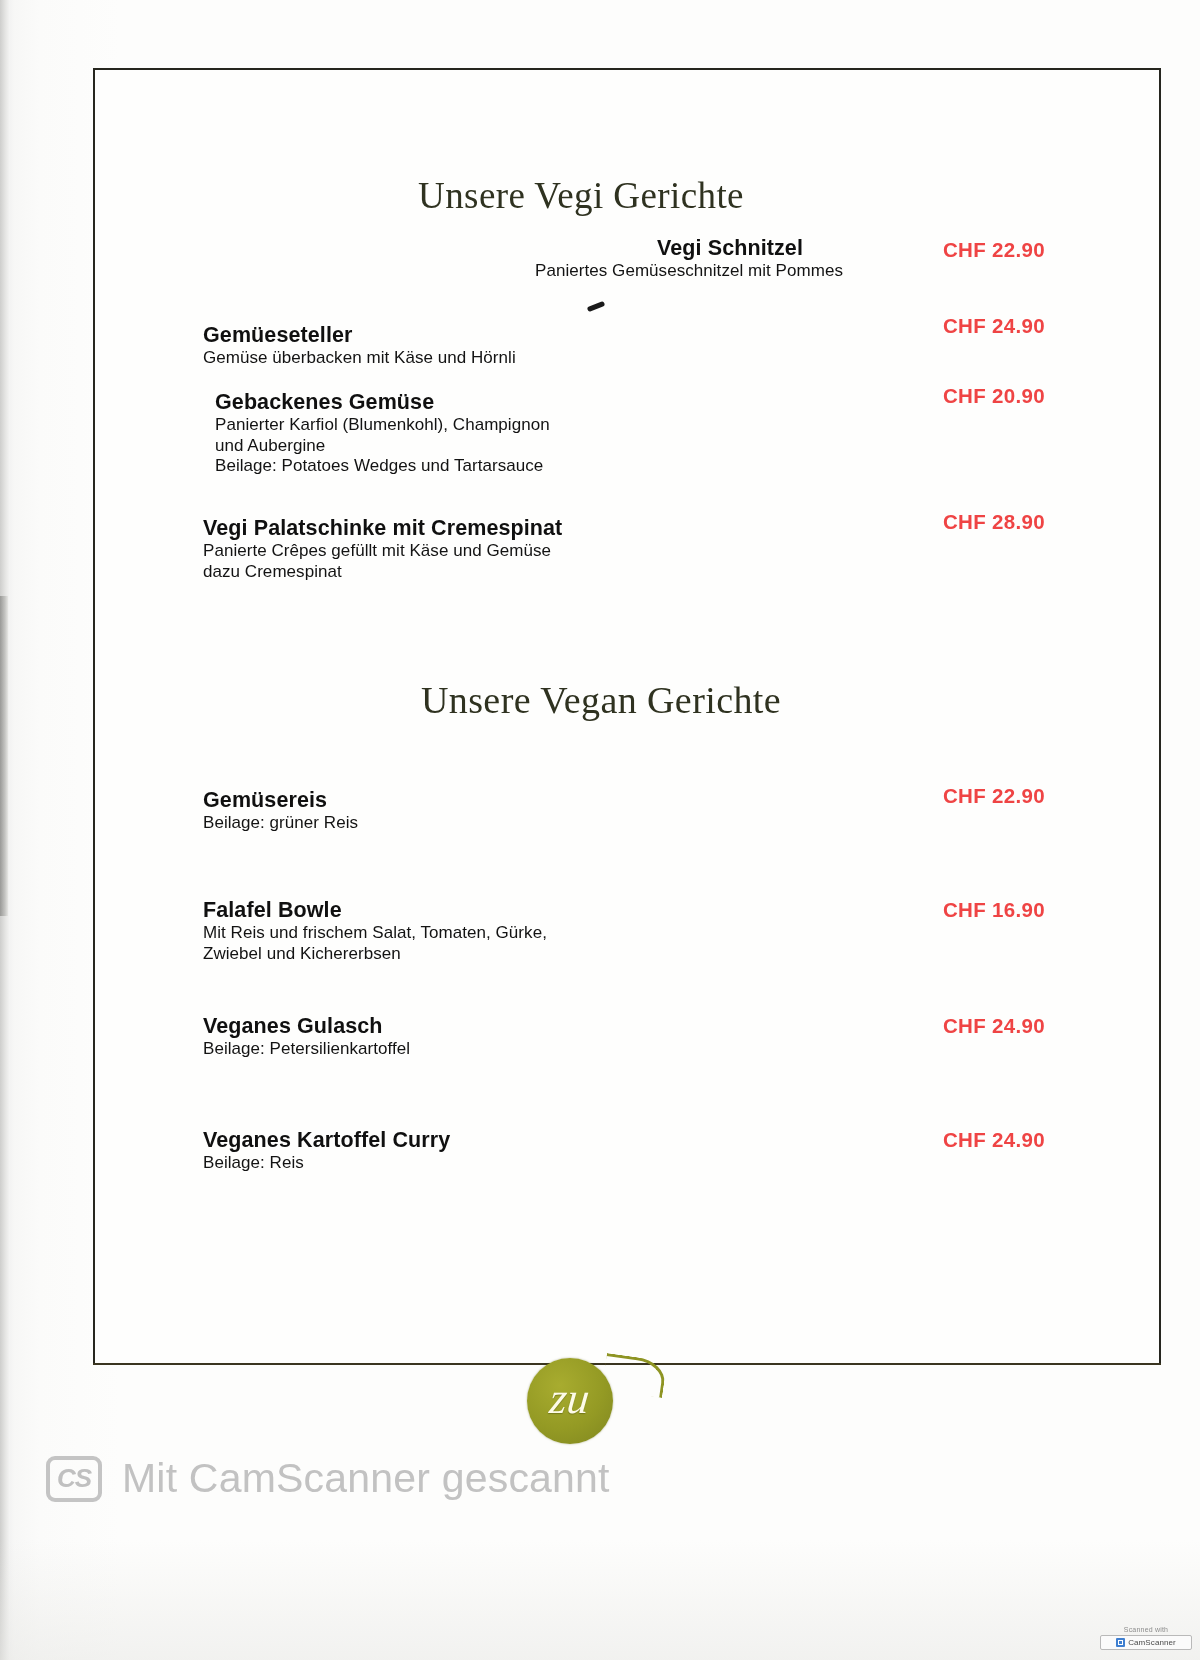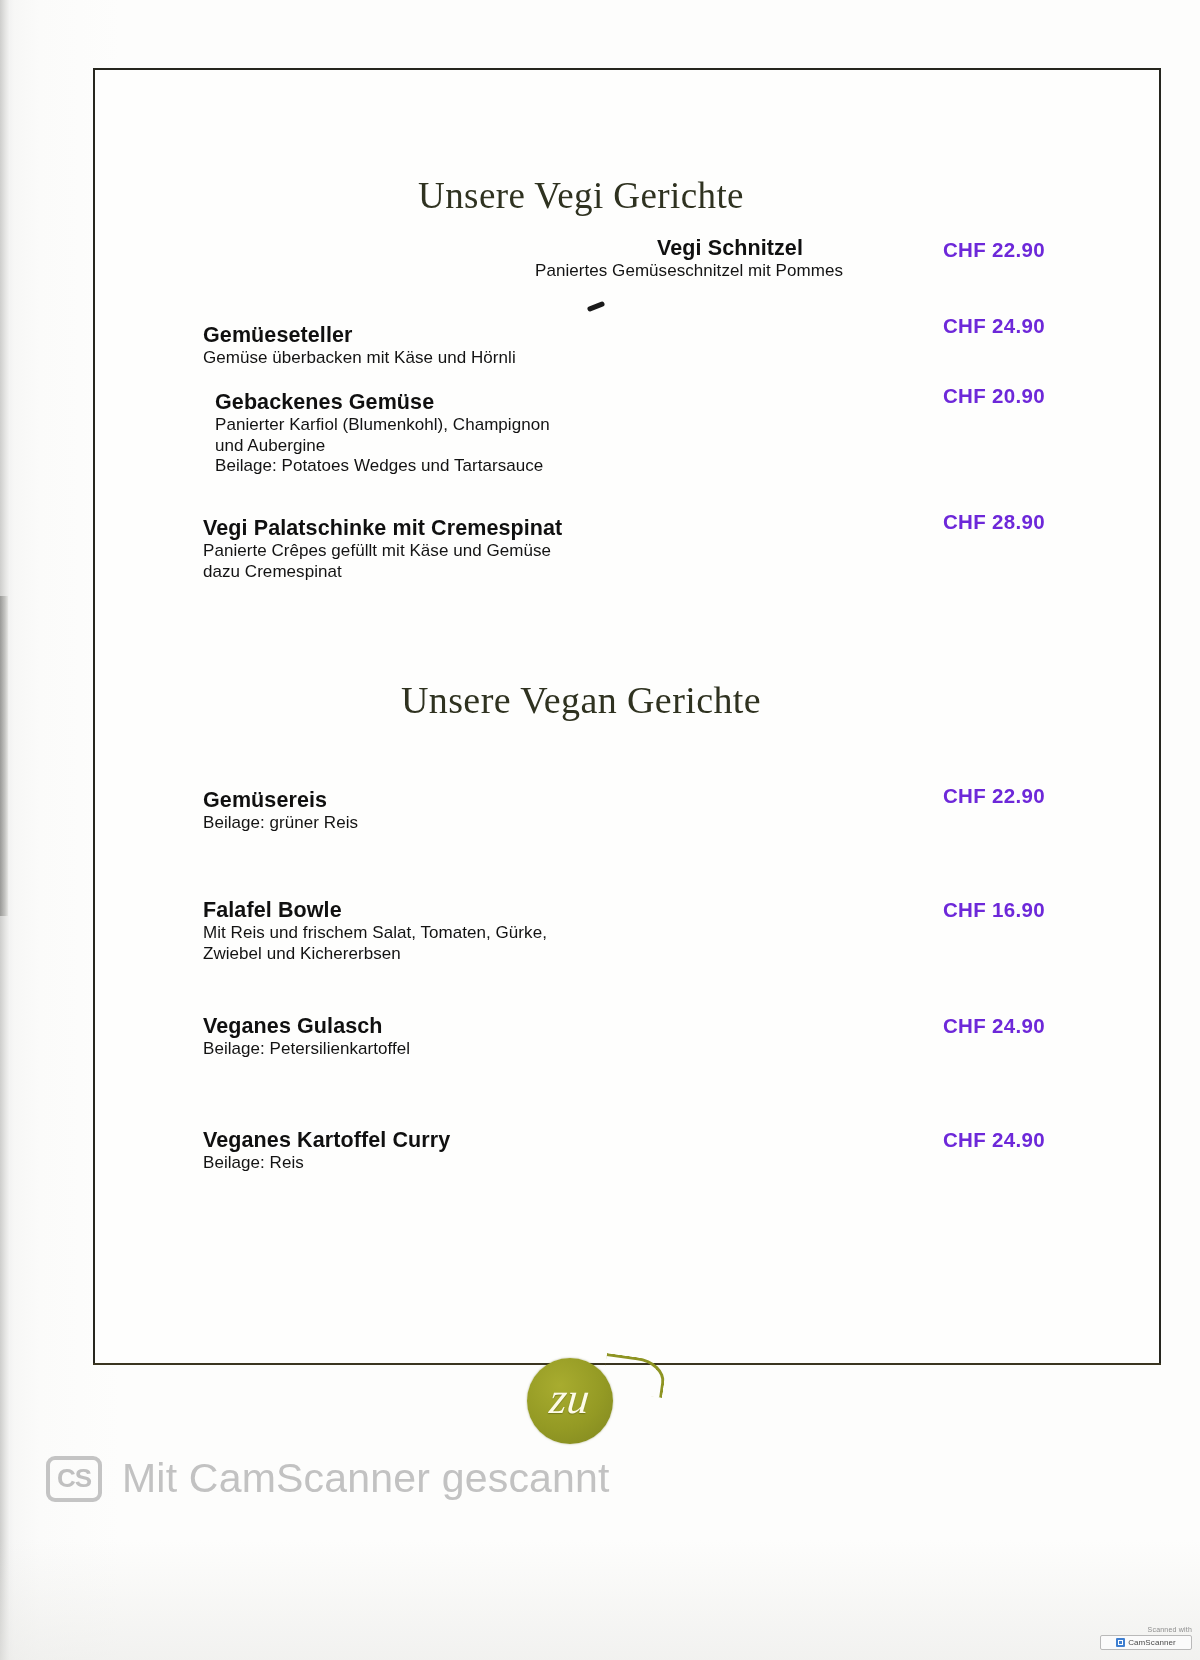--- a/index.html
+++ b/index.html
@@ -81,20 +81,21 @@
   .heading-vegi {
     position: absolute;
     left: 0; top: 104px;
     width: 972px;
   }
   .heading-vegan {
     position: absolute;
     left: 0; top: 608px;
     width: 972px;
     font-size: 38px;
+    padding-left: 20px;
   }
 
   
   .dish {
     position: absolute;
     left: 108px;
     width: 790px;
   }
   .dish-name {
     font-size: 21.5px;
@@ -132,21 +133,21 @@
   .p-g1 { top: 714px; }
   .p-g2 { top: 828px; }
   .p-g3 { top: 944px; }
   .p-g4 { top: 1058px; }
 
   .price-abs {
     position: absolute;
     left: 848px;
     font-size: 20.5px;
     font-weight: bold;
-    color: #6d28d9;
+    color: #ef4444;
     letter-spacing: .3px;
     white-space: nowrap;
   }
 
   
   .pen-mark {
     position: absolute;
     left: 492px;
     top: 234px;
     width: 18px;
@@ -204,20 +205,21 @@
   }
   .cs-badge {
     width: 56px;
     height: 46px;
     border: 4px solid #c4c4c4;
     border-radius: 9px;
     display: flex;
     align-items: center;
     justify-content: center;
     box-sizing: border-box;
+    font-style: italic;
   }
   .cs-badge span {
     font-family: "Liberation Sans", sans-serif;
     font-size: 26px;
     font-weight: bold;
     color: #c0c0c0;
     letter-spacing: -1px;
   }
   .wm-text {
     font-family: "Liberation Sans", sans-serif;
@@ -225,21 +227,21 @@
     color: #c2c2c2;
     letter-spacing: .2px;
   }
 
   
   .stamp {
     position: absolute;
     right: 8px;
     bottom: 10px;
     width: 92px;
-    text-align: right;
+    text-align: center;
   }
   .stamp-top {
     font-size: 7px;
     color: #8d8d8d;
     letter-spacing: .2px;
     margin-bottom: 2px;
   }
   .stamp-box {
     display: flex;
     align-items: center;

